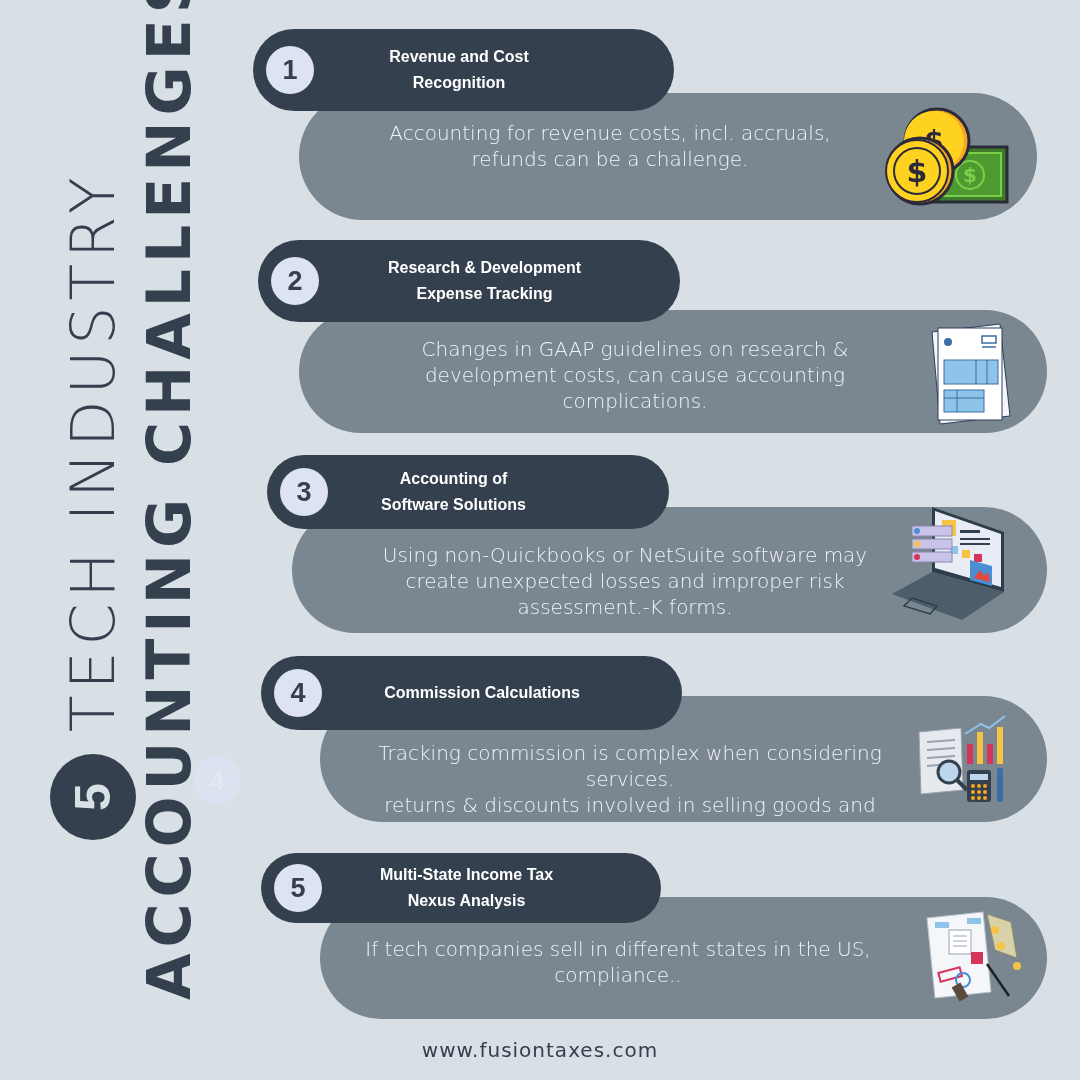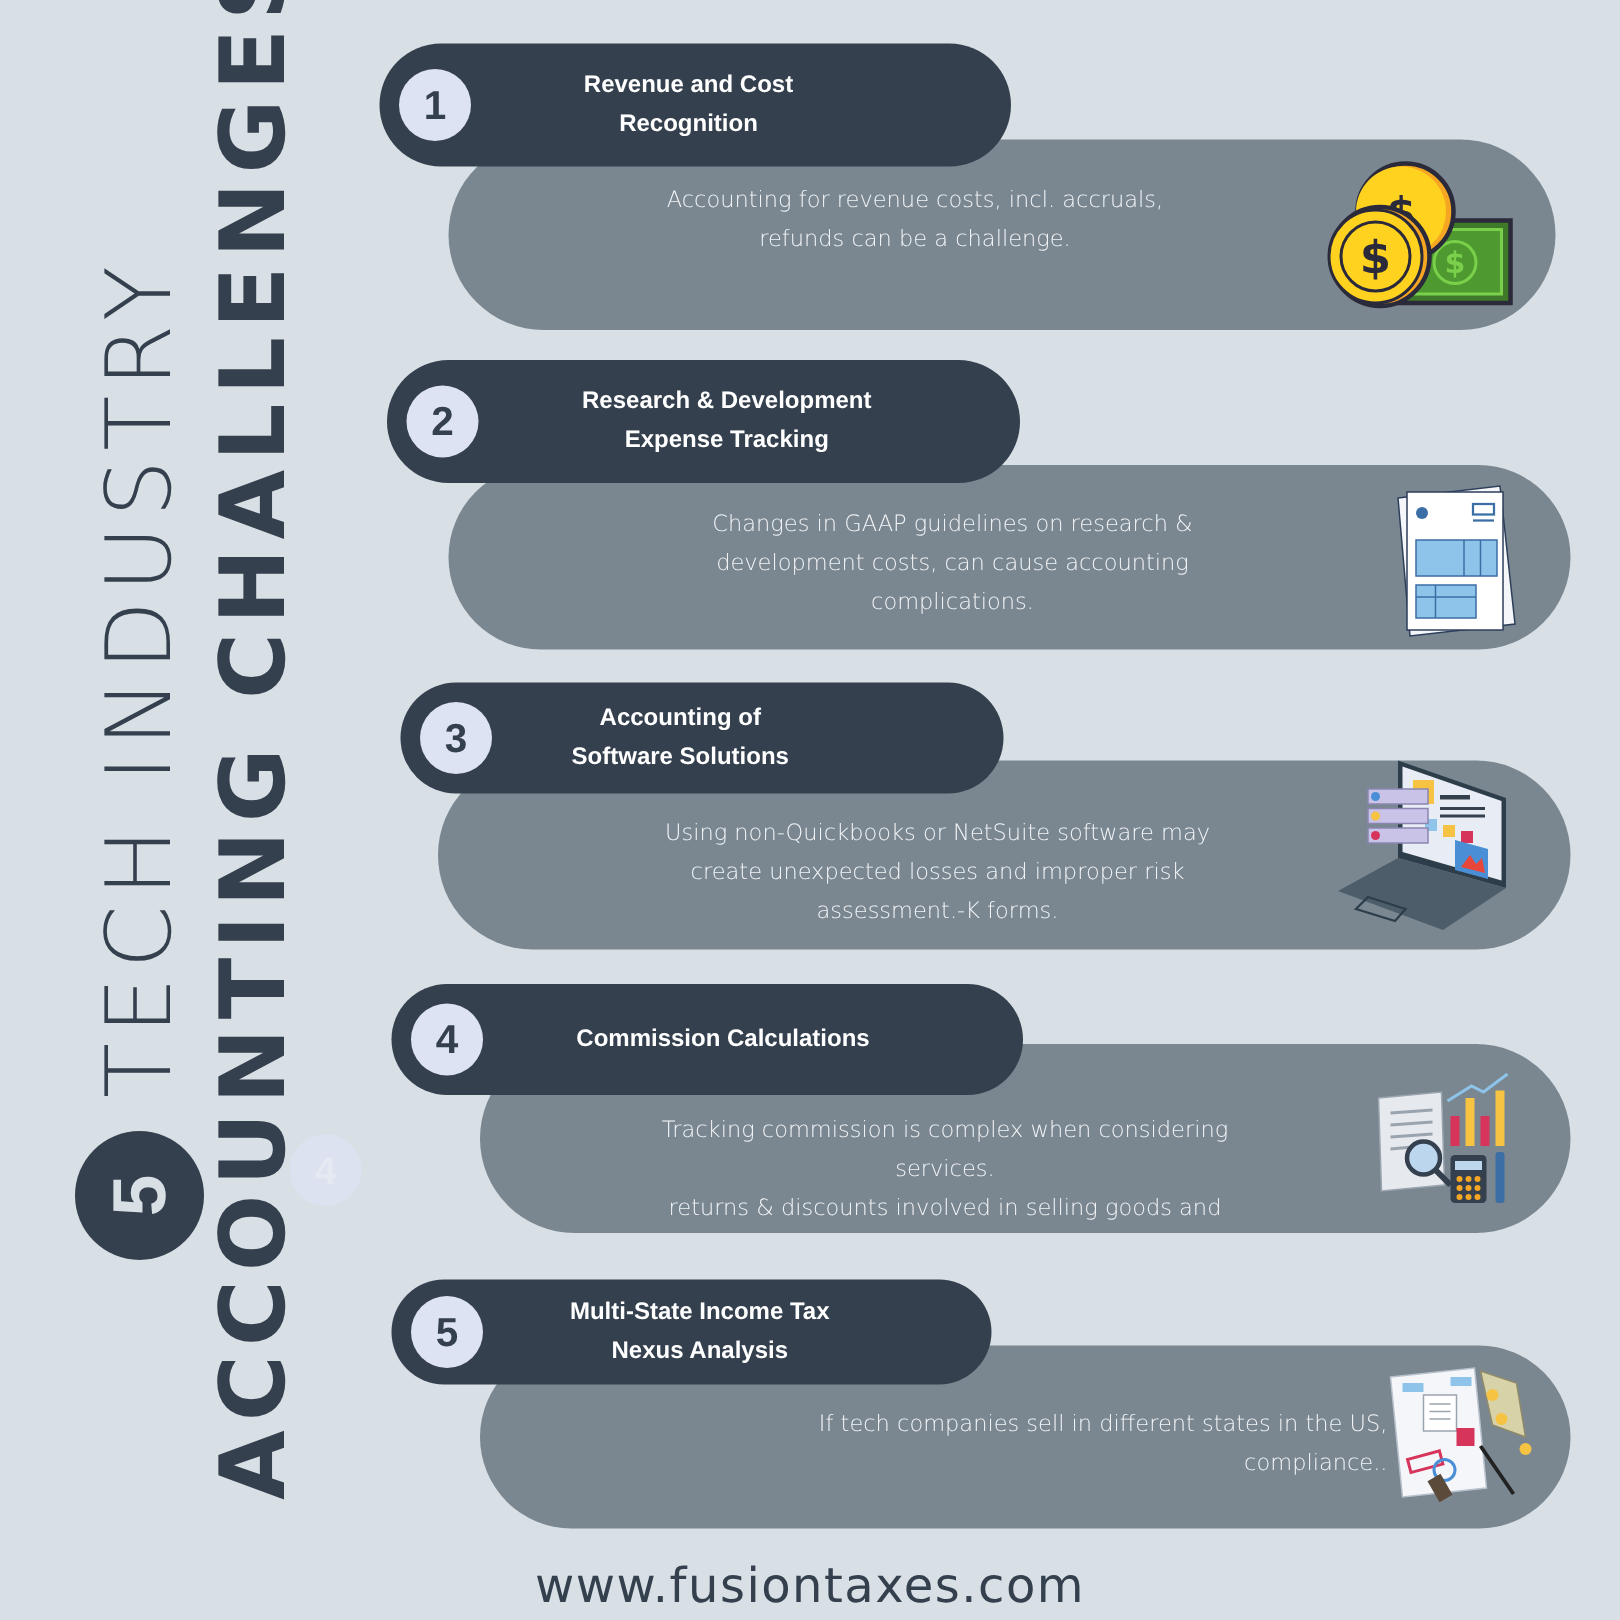--- a/index.html
+++ b/index.html
@@ -8,23 +8,23 @@
   .rot { position:absolute; transform:rotate(-90deg); transform-origin:left top; white-space:nowrap; color:#34404e; }
   .line1 { left:50px; top:840px; font-size:66px; font-weight:300; letter-spacing:4px; display:flex; align-items:center; }
   .line1 .num-circle { width:86px; height:86px; border-radius:50%; background:#34404e; color:#d8dfe5; font-weight:700; font-size:50px; display:inline-flex; align-items:center; justify-content:center; margin-right:22px; letter-spacing:0; }
   .line1 .light { font-family:"DejaVu Sans", sans-serif; font-weight:200; font-size:60px; letter-spacing:6px; -webkit-text-stroke:0; }
   .line2 { left:134px; top:1000px; font-size:60px; font-weight:800; letter-spacing:6px; font-family:"DejaVu Sans", sans-serif; }
   .ghost { position:absolute; left:193px; top:756px; width:48px; height:48px; border-radius:50%; background:#dde3f2; color:#e8ecf6; opacity:.8; display:flex; align-items:center; justify-content:center; font-weight:700; font-size:26px; }
   .body-pill { position:absolute; background:#7a8791; border-radius:70px; }
   .head-pill { position:absolute; background:#34404e; border-radius:50px; display:flex; align-items:center; }
   .badge { width:48px; height:48px; border-radius:50%; background:#dde3f2; color:#34404e; font-weight:700; font-size:27px; display:flex; align-items:center; justify-content:center; flex:0 0 auto; margin-left:13px; }
   .head-title { color:#ffffff; font-weight:700; font-size:16px; line-height:26px; text-align:center; flex:1; }
-  .body-text { position:absolute; color:#f2f4f6; font-family:"DejaVu Sans", sans-serif; font-weight:300; font-size:15px; line-height:26px; text-align:center; }
+  .body-text { position:absolute; color:#f2f4f6; font-family:"DejaVu Sans", sans-serif; font-weight:300; font-size:20px; line-height:26px; text-align:center; }
   .illus { position:absolute; }
-  .footer { position:absolute; left:0; width:1080px; top:1038px; text-align:center; color:#34404e; font-size:32px; letter-spacing:1px; font-family:"DejaVu Sans", sans-serif; }
+  .footer { position:absolute; left:0; width:1080px; top:1038px; text-align:center; color:#34404e; font-size:20px; letter-spacing:1px; font-family:"DejaVu Sans", sans-serif; }
 </style>
 </head>
 <body>
 
 <div class="side-title">
   <div class="rot line1">
     <span class="num-circle">5</span>
     <span class="light">TECH INDUSTRY</span>
   </div>
   <div class="rot line2">ACCOUNTING CHALLENGES</div>
@@ -161,21 +161,21 @@
       <circle cx="70" cy="80" r="2" fill="#f5a623"></circle>
     <circle cx="58" cy="86" r="2" fill="#f5a623"></circle>
       <circle cx="64" cy="86" r="2" fill="#f5a623"></circle>
       <circle cx="70" cy="86" r="2" fill="#f5a623"></circle>
     <rect x="82" y="56" width="6" height="34" rx="2" fill="#3b6ea5"></rect>
   </svg>
 </div>
 
 <div>
   <div class="body-pill" style="left:320px; top:897px; width:727px; height:122px;"></div>
-  <div class="body-text" style="left:345px; top:936px; width:580px;text-align:right;">
+  <div class="body-text" style="left:328px; top:936px; width:580px;">
     <div>If tech companies sell in different states in the US,</div>
     <div>compliance..</div>
   </div>
   <div class="head-pill" style="left:261px; top:853px; width:400px; height:70px;">
     <div class="badge">5</div>
     <div class="head-title" style="padding-right:50px;">
       <div>Multi-State Income Tax</div>
       <div>Nexus Analysis</div>
     </div>
   </div>

